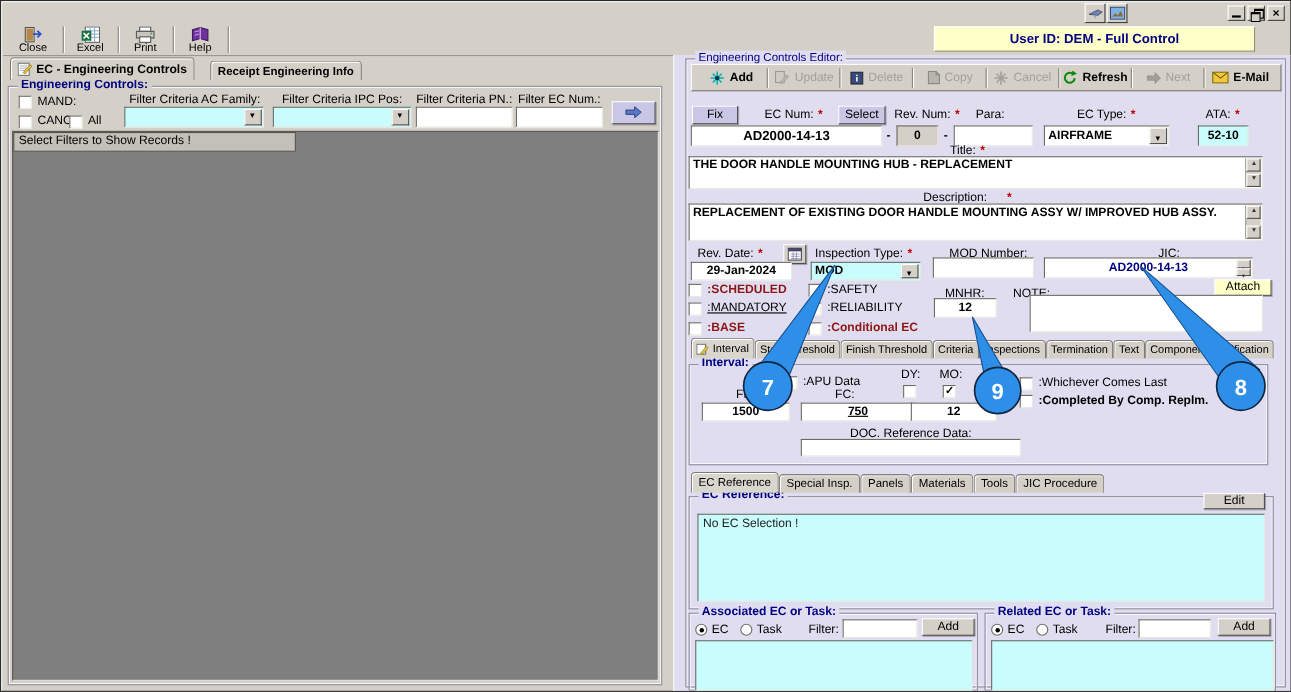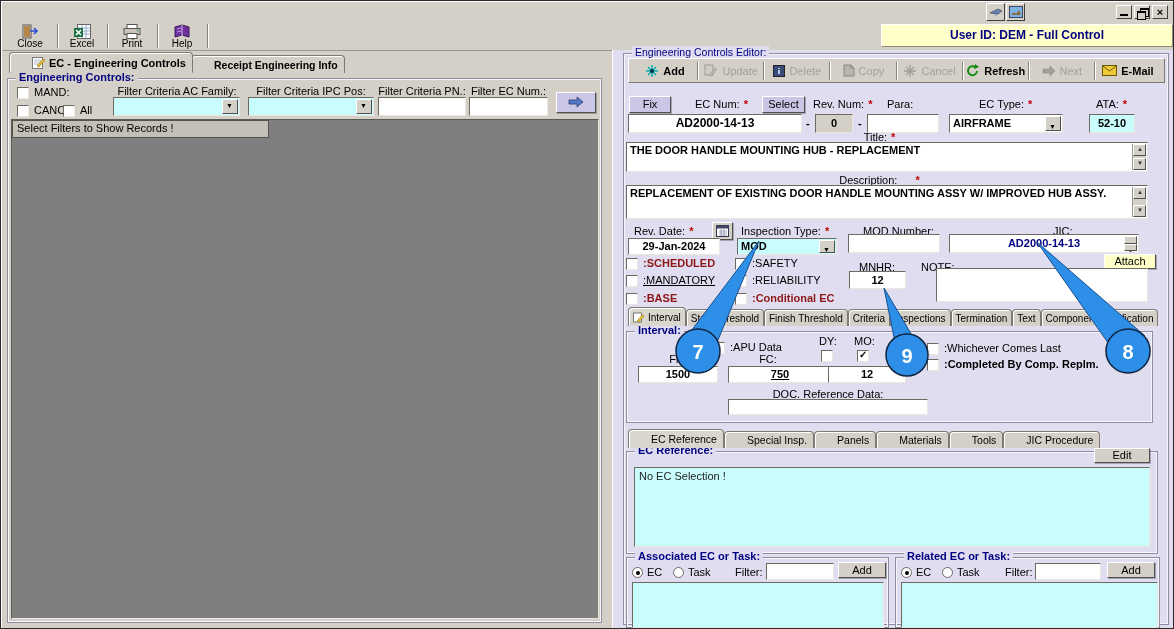--- a/index.html
+++ b/index.html
@@ -19,25 +19,25 @@
   .restglyph::before{content:"";position:absolute;left:5px;top:2px;width:7px;height:6px;border:1px solid #000;border-top-width:2px;}
   .restglyph::after{content:"";position:absolute;left:2px;top:5px;width:7px;height:6px;border:1px solid #000;border-top-width:2px;background:#D4D0C8;}
   .xglyph::after{content:"×";font-size:11px;font-weight:bold;line-height:12px;}
   .minibtn{width:19px;height:18px;background:#D4D0C8;border:1px solid;border-color:#fff #404040 #404040 #fff;
            display:flex;align-items:center;justify-content:center;}
   
   #maintb{left:2px;top:21px;right:2px;height:29px;border-bottom:1px solid #9a978f;}
   .tbbtn{position:absolute;top:1px;width:46px;height:27px;display:flex;flex-direction:column;align-items:center;justify-content:center;gap:0px;}
   .tbbtn .cap{font-size:10px;color:#000;line-height:10px;}
   .tbsep{position:absolute;top:2px;width:2px;height:24px;border-left:1px solid #87847c;border-right:1px solid #fff;}
-  #badge{left:880px;top:23px;width:292px;height:23px;background:#FFFFC9;border:1px solid;border-color:#fff #8e8c74 #8e8c74 #fff;
+  #badge{left:848px;top:23px;width:292px;height:23px;background:#FFFFC9;border:1px solid;border-color:#fff #8e8c74 #8e8c74 #fff;
          text-align:center;font-size:12px;line-height:21px;}
   
   .tab{position:absolute;background:#D4D0C8;border:1px solid #7d7a74;border-bottom:none;border-radius:4px 4px 0 0;
-       box-shadow:inset 1px 1px 0 #fff;font-size:11px;padding:2px 6px 2px 22px;white-space:nowrap;display:flex;align-items:center;gap:4px;}
+       box-shadow:inset 1px 1px 0 #fff;font-size:11px;padding:2px 6px 2px 6px;white-space:nowrap;display:flex;align-items:center;gap:4px;}
   .tab.bold{font-weight:bold;}
   
   .grp{position:absolute;border:1px solid #908e9e;box-shadow:inset 1px 1px 0 #f6f5fb,inset -1px -1px 0 #f6f5fb;}
   .grp-lbl{position:absolute;top:-8px;left:8px;padding:0 3px;font-size:11px;font-weight:bold;color:#000080;line-height:13px;white-space:nowrap;}
   .on-gray{background:#D4D0C8;}
   .on-lav{background:#DFDDEF;}
   
   .field{position:absolute;background:#fff;border:1px solid;border-color:#6d6a64 #e9e7e0 #e9e7e0 #6d6a64;
          font-size:11px;font-weight:bold;text-align:center;overflow:hidden;}
   .field.left{text-align:left;padding:1px 3px;font-weight:bold;}

